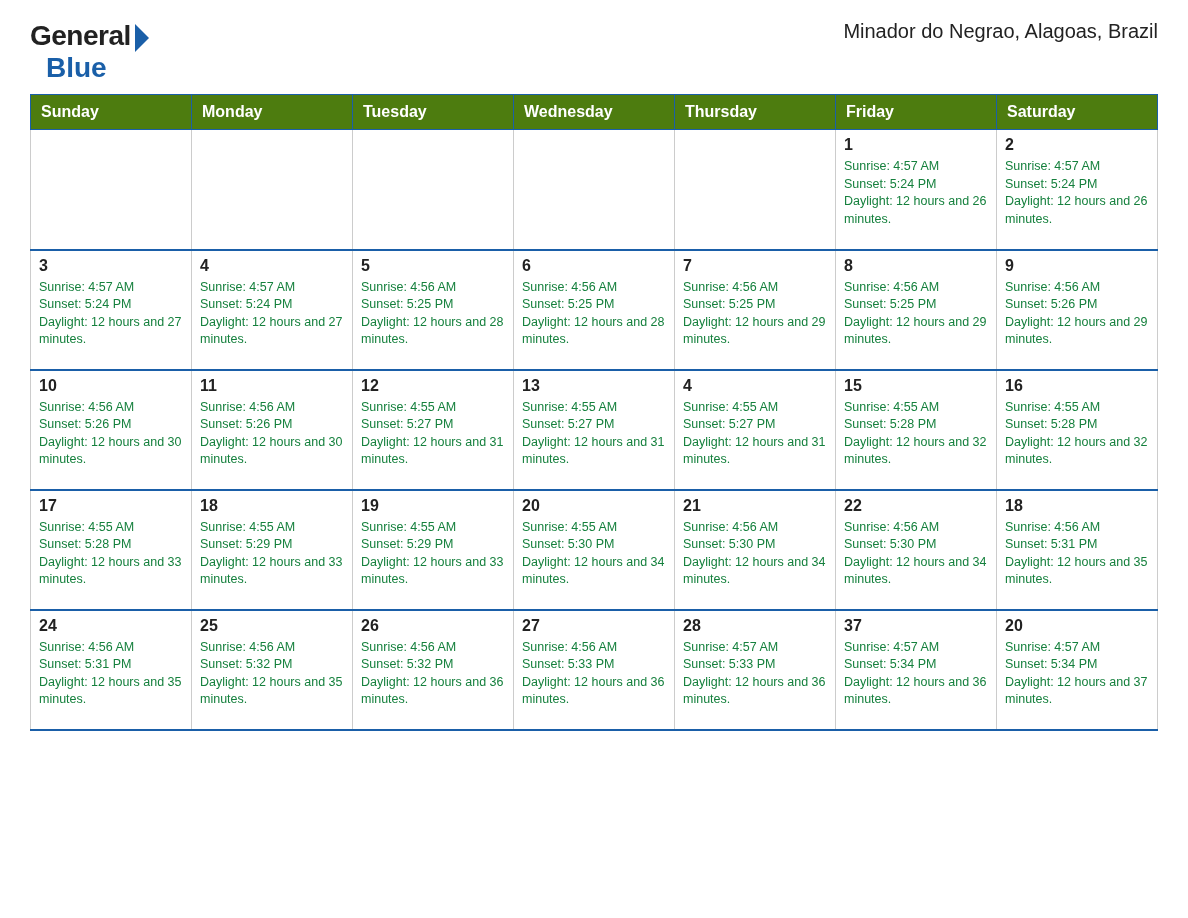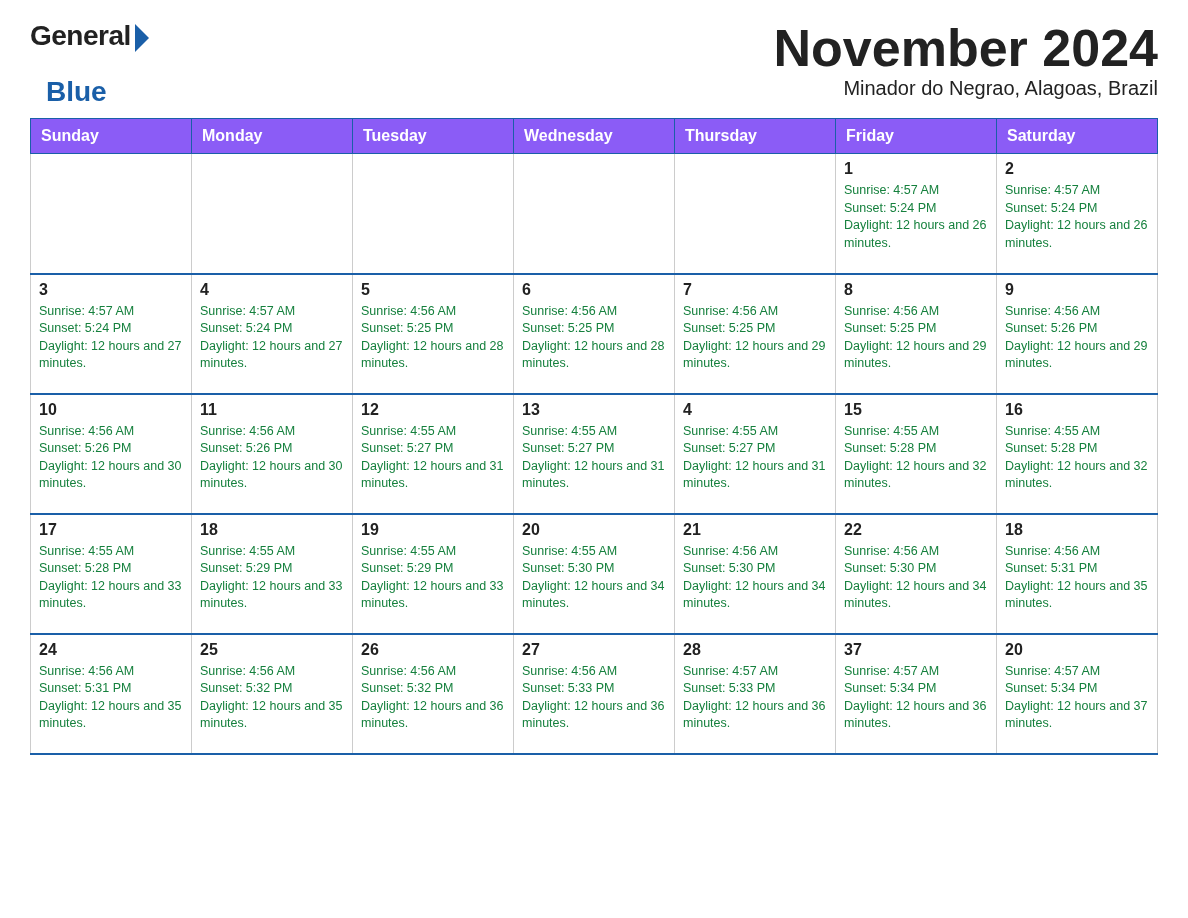--- a/index.html
+++ b/index.html
@@ -14,21 +14,20 @@
     .header {
       display: flex;
       justify-content: space-between;
       align-items: flex-start;
       margin-bottom: 10px;
     }
     .logo {
       display: flex;
       flex-direction: column;
       align-items: flex-start;
-      gap: 24px;
     }
     .logo-top {
       display: flex;
       align-items: center;
     }
     .logo-general {
       font-size: 28px;
       font-weight: bold;
       color: #222;
       letter-spacing: -0.5px;
@@ -61,21 +60,21 @@
       font-size: 20px;
       font-weight: normal;
       color: #222;
     }
     .calendar {
       width: 100%;
       border-collapse: collapse;
       table-layout: fixed;
     }
     .calendar thead tr th {
-      background-color: #8b5cf6;
+      background-color: #4d7c0f;
       color: #fff;
       font-size: 16px;
       font-weight: bold;
       padding: 8px 10px;
       text-align: left;
       border: 1px solid #1a5fa8;
     }
     .calendar tbody tr td {
       vertical-align: top;
       border: 1px solid #ccc;
@@ -108,21 +107,20 @@
 
 <div class="header">
   <div class="logo">
     <div class="logo-top">
       <span class="logo-general">General</span>
       <div class="logo-arrow"></div>
     </div>
     <span class="logo-blue">Blue</span>
   </div>
   <div class="title-block">
-    <h1>November 2024</h1>
     <h2>Minador do Negrao, Alagoas, Brazil</h2>
   </div>
 </div>
 
 <table class="calendar">
   <thead>
     <tr>
     <th>Sunday</th>
         <th>Monday</th>
         <th>Tuesday</th>

